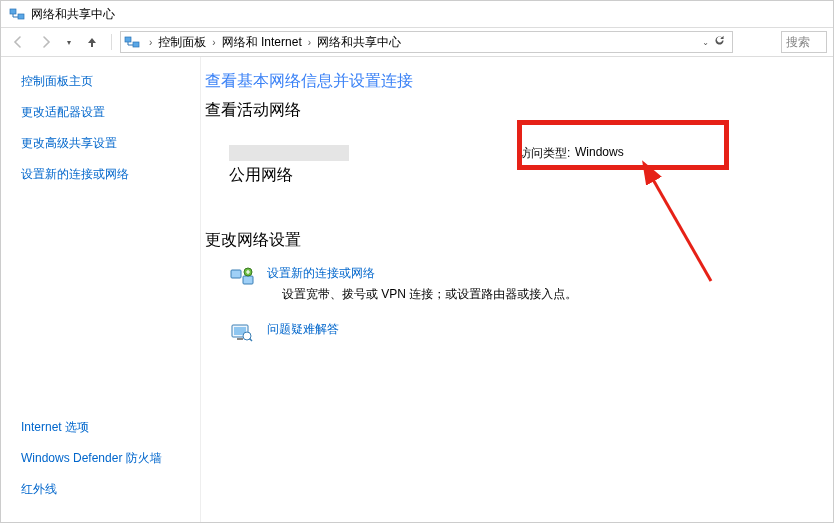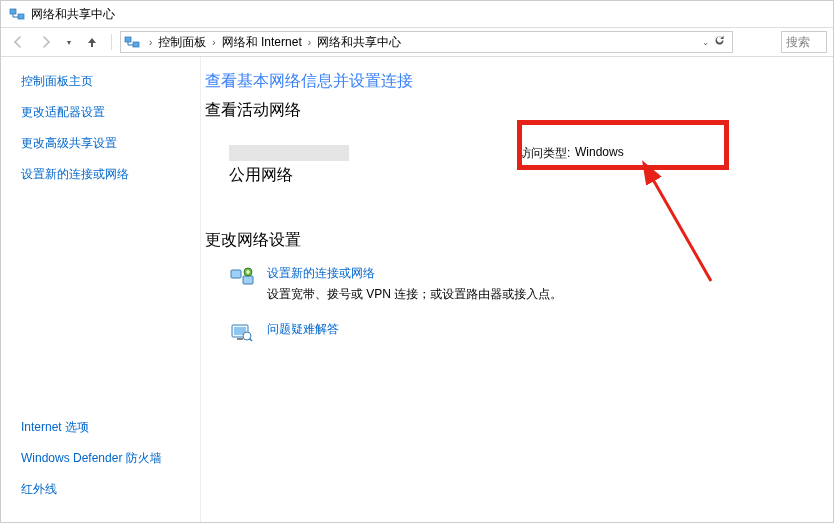--- a/index.html
+++ b/index.html
@@ -50,21 +50,21 @@
     .signal-bars span:nth-child(2){height:6px;}
     .signal-bars span:nth-child(3){height:8px;}
     .signal-bars span:nth-child(4){height:10px;}
     .signal-bars span:nth-child(5){height:12px;}
     .redacted-inline { display:inline-block; width: 160px; height: 14px; background: linear-gradient(90deg,#d6e9fa,#b5d9f8,#d6e9fa); vertical-align: middle; }
 
     .settings-section { margin-left: 0; }
     .setting-item { display: flex; align-items: flex-start; margin-bottom: 18px; margin-left: 24px; }
     .setting-icon { width: 26px; height: 24px; margin-right: 12px; display: flex; align-items: center; justify-content: center; }
     .setting-text .link-blue { color: #0066cc; cursor: pointer; font-size: 12px; margin-bottom: 4px; display: block; }
-    .setting-text .desc { font-size: 12px; color: #000; }
+    .setting-text .desc { font-size: 12px; color: #000; margin-left: 15px; }
 
     .red-callout { position: absolute; left: 516px; top: 119px; width: 212px; height: 50px; border: 5px solid #e62117; pointer-events: none; }
 
     svg.arrow-annot { position: absolute; left: 520px; top: 120px; pointer-events: none; }
 
     .np-icon svg { width: 16px; height: 16px; }
   </style>
 </head>
 <body>
 

